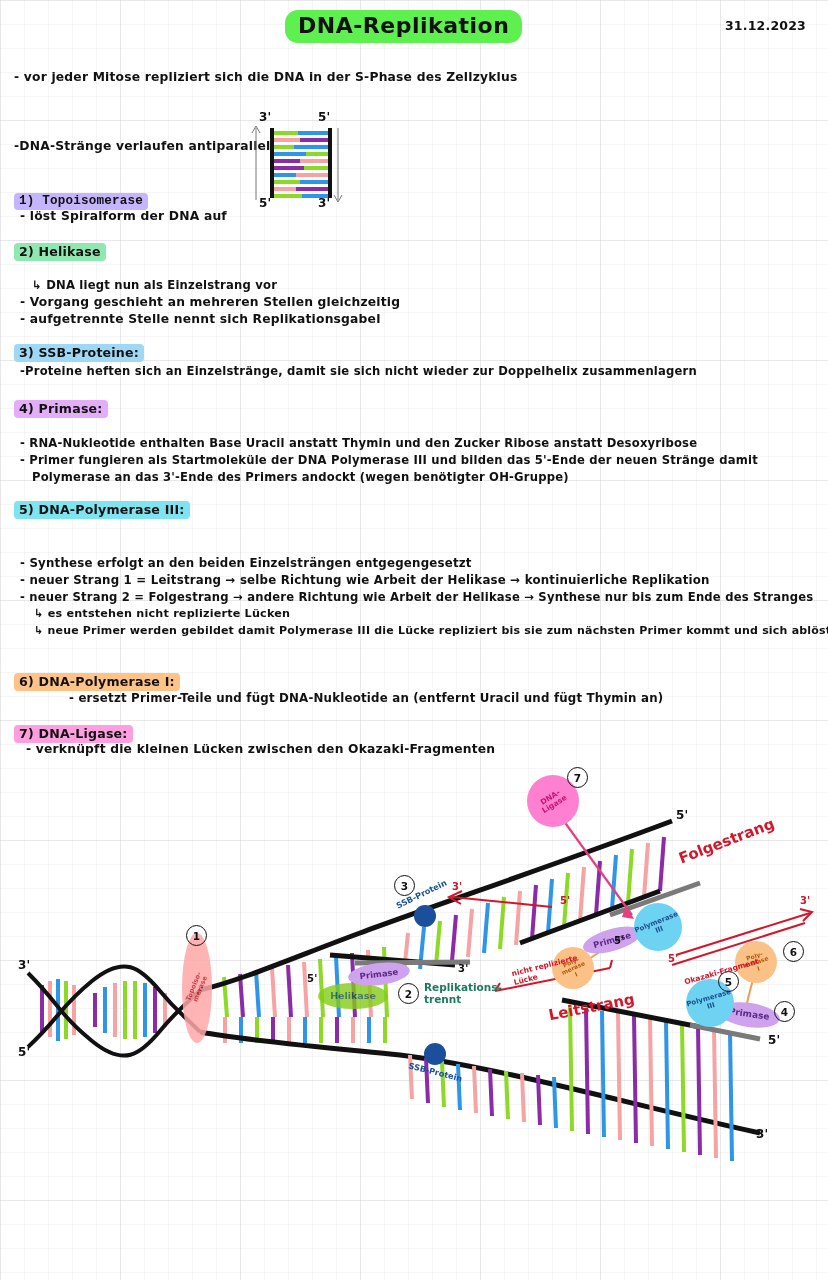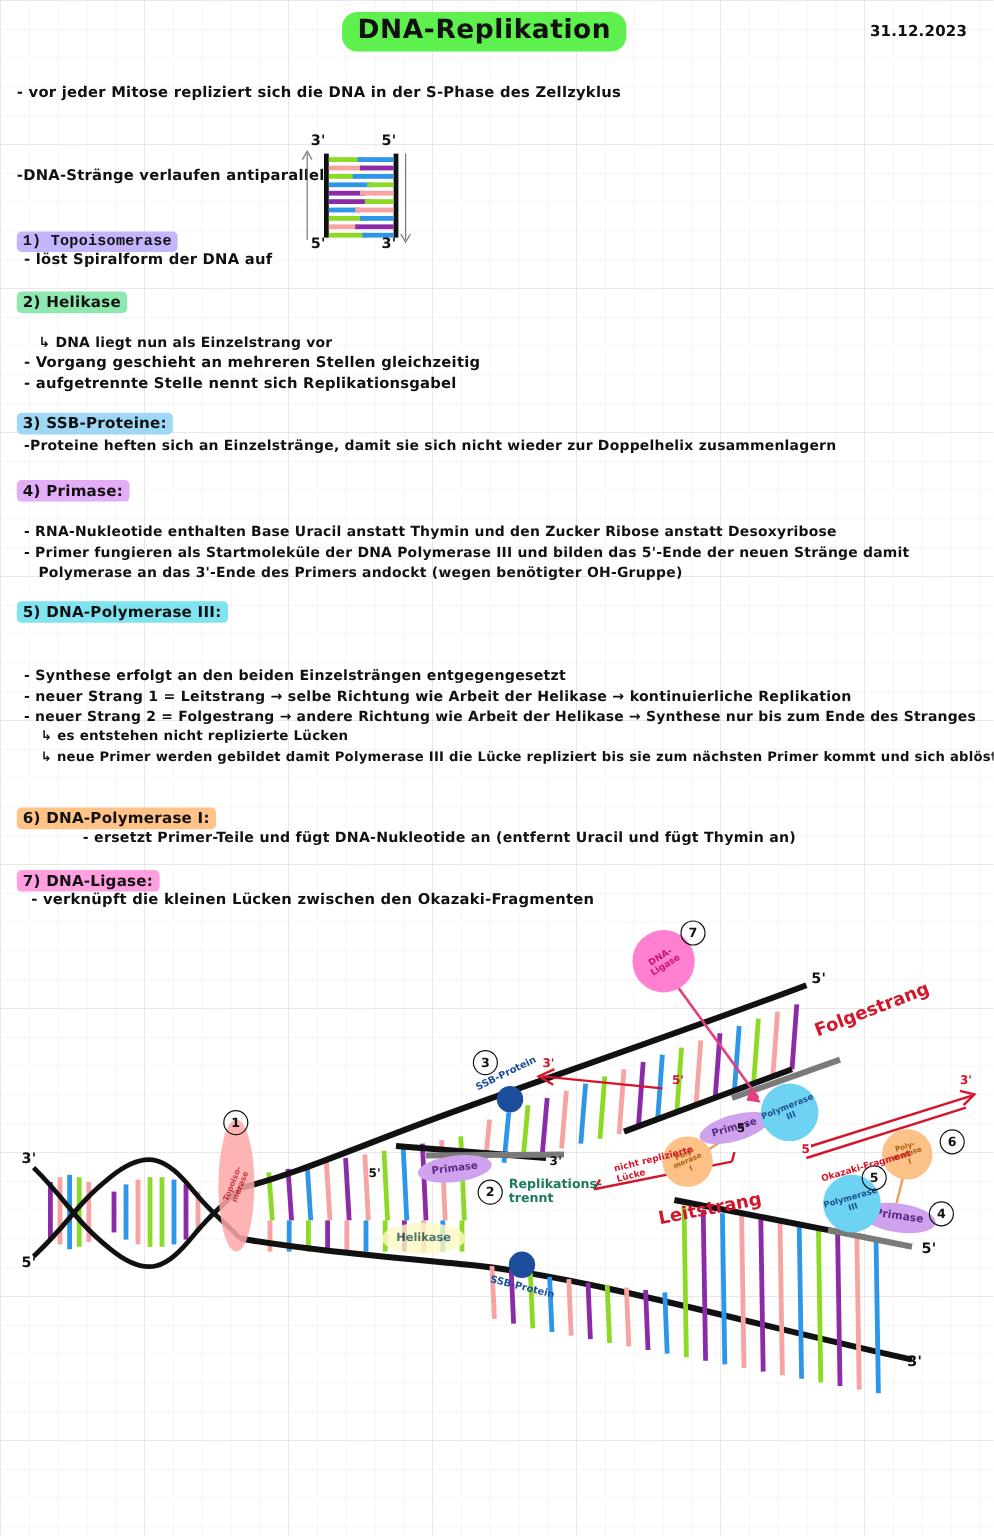--- a/index.html
+++ b/index.html
@@ -277,21 +277,21 @@
       <line x1="577" y1="212" x2="610" y2="190" stroke="#e8a05a" stroke-width="2"></line>
       <line x1="757" y1="208" x2="747" y2="248" stroke="#e8a05a" stroke-width="2"></line>
     </svg>
 
     <div class="blob" style="left:182px;top:178px;width:30px;height:110px;border-radius:50%;background:#ffa8a8;opacity:.85;">
       <span style="transform:rotate(-68deg);font-size:6.5px;color:#c21a28;white-space:pre-line;">Topoiso-
 merase</span>
     </div>
     <div class="numc hand" style="left:186px;top:170px;">1</div>
 
-    <div class="blob" style="left:318px;top:228px;width:70px;height:26px;border-radius:50%;background:#fef9c3;opacity:.8;margin-top:36px;">
+    <div class="blob" style="left:318px;top:228px;width:70px;height:26px;border-radius:50%;background:#84cc16;opacity:.8;">
       <span style="font-size:9.5px;color:#1d5a49;">Helikase</span>
     </div>
     <div class="numc hand" style="left:398px;top:228px;">2</div>
     <div class="d-lbl" style="left:424px;top:227px;color:#1d7a5f;font-size:10.5px;white-space:pre-line;line-height:1.1;">Replikations-
 trennt</div>
 
     <div style="position:absolute;left:414px;top:150px;width:22px;height:22px;border-radius:50%;background:#1b4f9c;"></div>
     <div class="d-lbl" style="left:394px;top:134px;color:#1b4f9c;transform:rotate(-26deg);">SSB-Protein</div>
     <div class="numc hand" style="left:394px;top:120px;">3</div>
 

